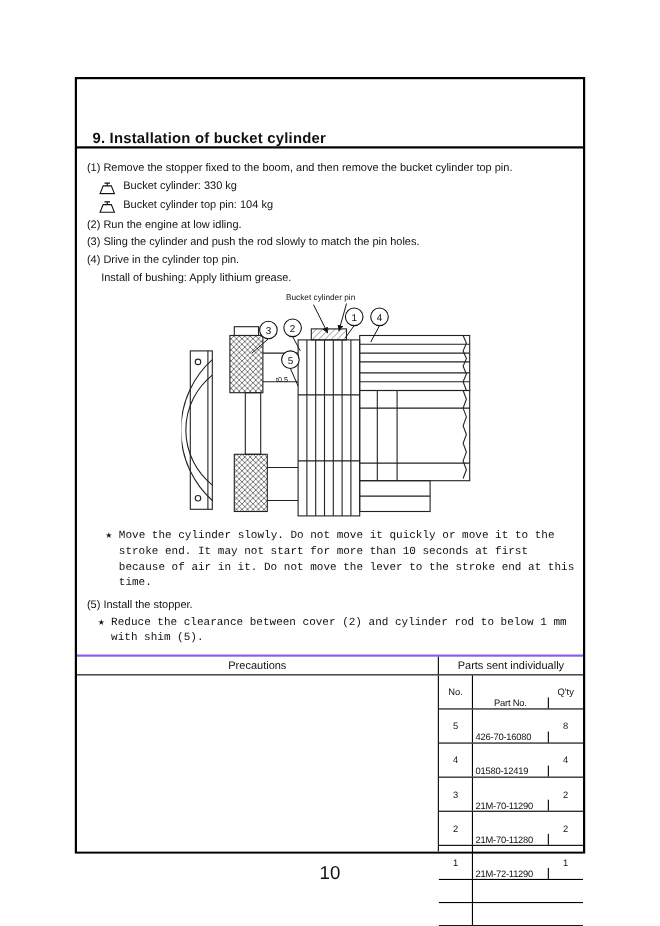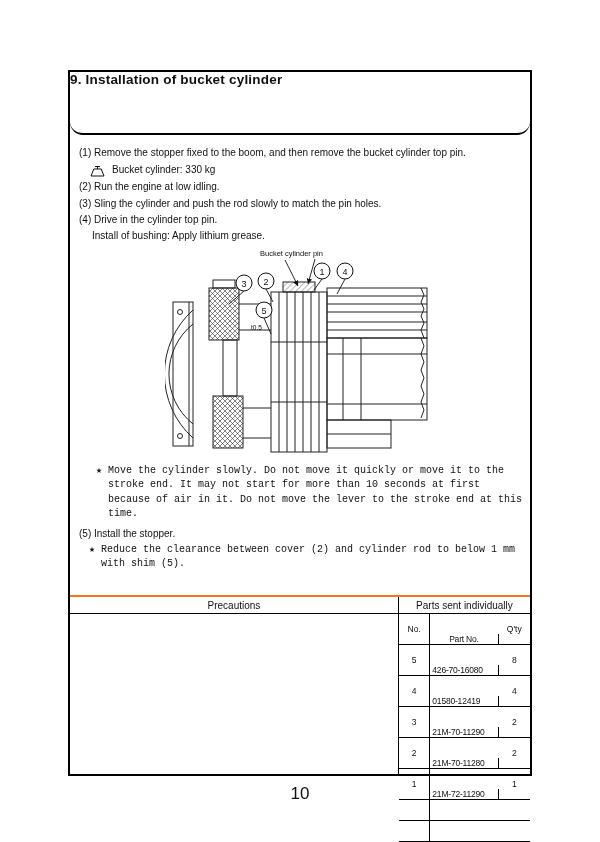--- a/index.html
+++ b/index.html
@@ -13,21 +13,21 @@
     position:relative; width:600px; height:842px;
     background:#ffffff; overflow:hidden;
     outline:1px solid #e2e2e0;
   }
   .page-box {
     position:absolute; left:68px; top:70px; width:464px; height:706px;
     border:2px solid #000; background:#fff;
   }
   .title-row {
     height:63px; border-bottom:2px solid #000;
-    display:flex; align-items:flex-start; border-radius:13px;
+    display:flex; align-items:flex-end; padding-left:14px;
   }
   .title-row span { font-size:13.5px; font-weight:bold; letter-spacing:0.2px; }
   .content {
     padding:11px 10px 0 9px;
     font-size:10px; line-height:1.42;
   }
   .step { margin-bottom:2px; }
   .weight-row { display:flex; align-items:center; gap:6px; margin:3px 0 3px 10px; }
   .weight-row svg { flex:0 0 auto; }
   .substep { margin-left:13px; margin-bottom:2px; }
@@ -35,21 +35,21 @@
   .caution {
     margin:4px 0 6px 17px; width:428px;
     padding-left:12px; text-indent:-12px;font-family:Liberation Mono, monospace;
   }
   .caution.single { margin:2px 0 0 10px; }
   .step5 { margin-top:5px; }
 
   
   .bottom-table {
     position:absolute; left:0; right:0; bottom:0;
-    border-top:2px solid #f97316; background:#fff;
+    border-top:2px solid #8b5cf6; background:#fff;
   }
   .bt-header { display:flex; height:17px; border-bottom:1px solid #000; font-size:10px; }
   .bt-h-left {
     width:71.5%; border-right:1px solid #000;
     display:flex; align-items:center; justify-content:center;
   }
   .bt-h-right { flex:1; display:flex; align-items:center; justify-content:center; }
   .bt-body { display:flex; height:160px; }
   .bt-left-cell { width:71.5%; border-right:1px solid #000; }
   .bt-right { flex:1; display:flex; flex-direction:column; }
@@ -82,20 +82,27 @@
       <div class="step">(1) Remove the stopper fixed to the boom, and then remove the bucket cylinder top pin.</div>
 
       <div class="weight-row">
         <svg width="17" height="13" viewBox="0 0 17 13">
           <path d="M2,12 L15,12 L12.2,5 L4.8,5 Z" fill="none" stroke="#111" stroke-width="1"></path>
           <path d="M8.5,5 L8.5,2.5 M6,2.5 L11,2.5" fill="none" stroke="#111" stroke-width="1"></path>
         </svg>
         <span>Bucket cylinder: 330 kg</span>
       </div>
 
+      <div class="weight-row">
+        <svg width="17" height="13" viewBox="0 0 17 13">
+          <path d="M2,12 L15,12 L12.2,5 L4.8,5 Z" fill="none" stroke="#111" stroke-width="1"></path>
+          <path d="M8.5,5 L8.5,2.5 M6,2.5 L11,2.5" fill="none" stroke="#111" stroke-width="1"></path>
+        </svg>
+        <span>Bucket cylinder top pin: 104 kg</span>
+      </div>
 
       <div class="step">(2) Run the engine at low idling.</div>
       <div class="step">(3) Sling the cylinder and push the rod slowly to match the pin holes.</div>
       <div class="step">(4) Drive in the cylinder top pin.</div>
       <div class="substep">Install of bushing: Apply lithium grease.</div>
 
       <div class="diagram">
         <svg width="278" height="212" viewBox="0 0 278 212">
           <defs>
             <pattern id="xh" width="5" height="5" patternUnits="userSpaceOnUse">

